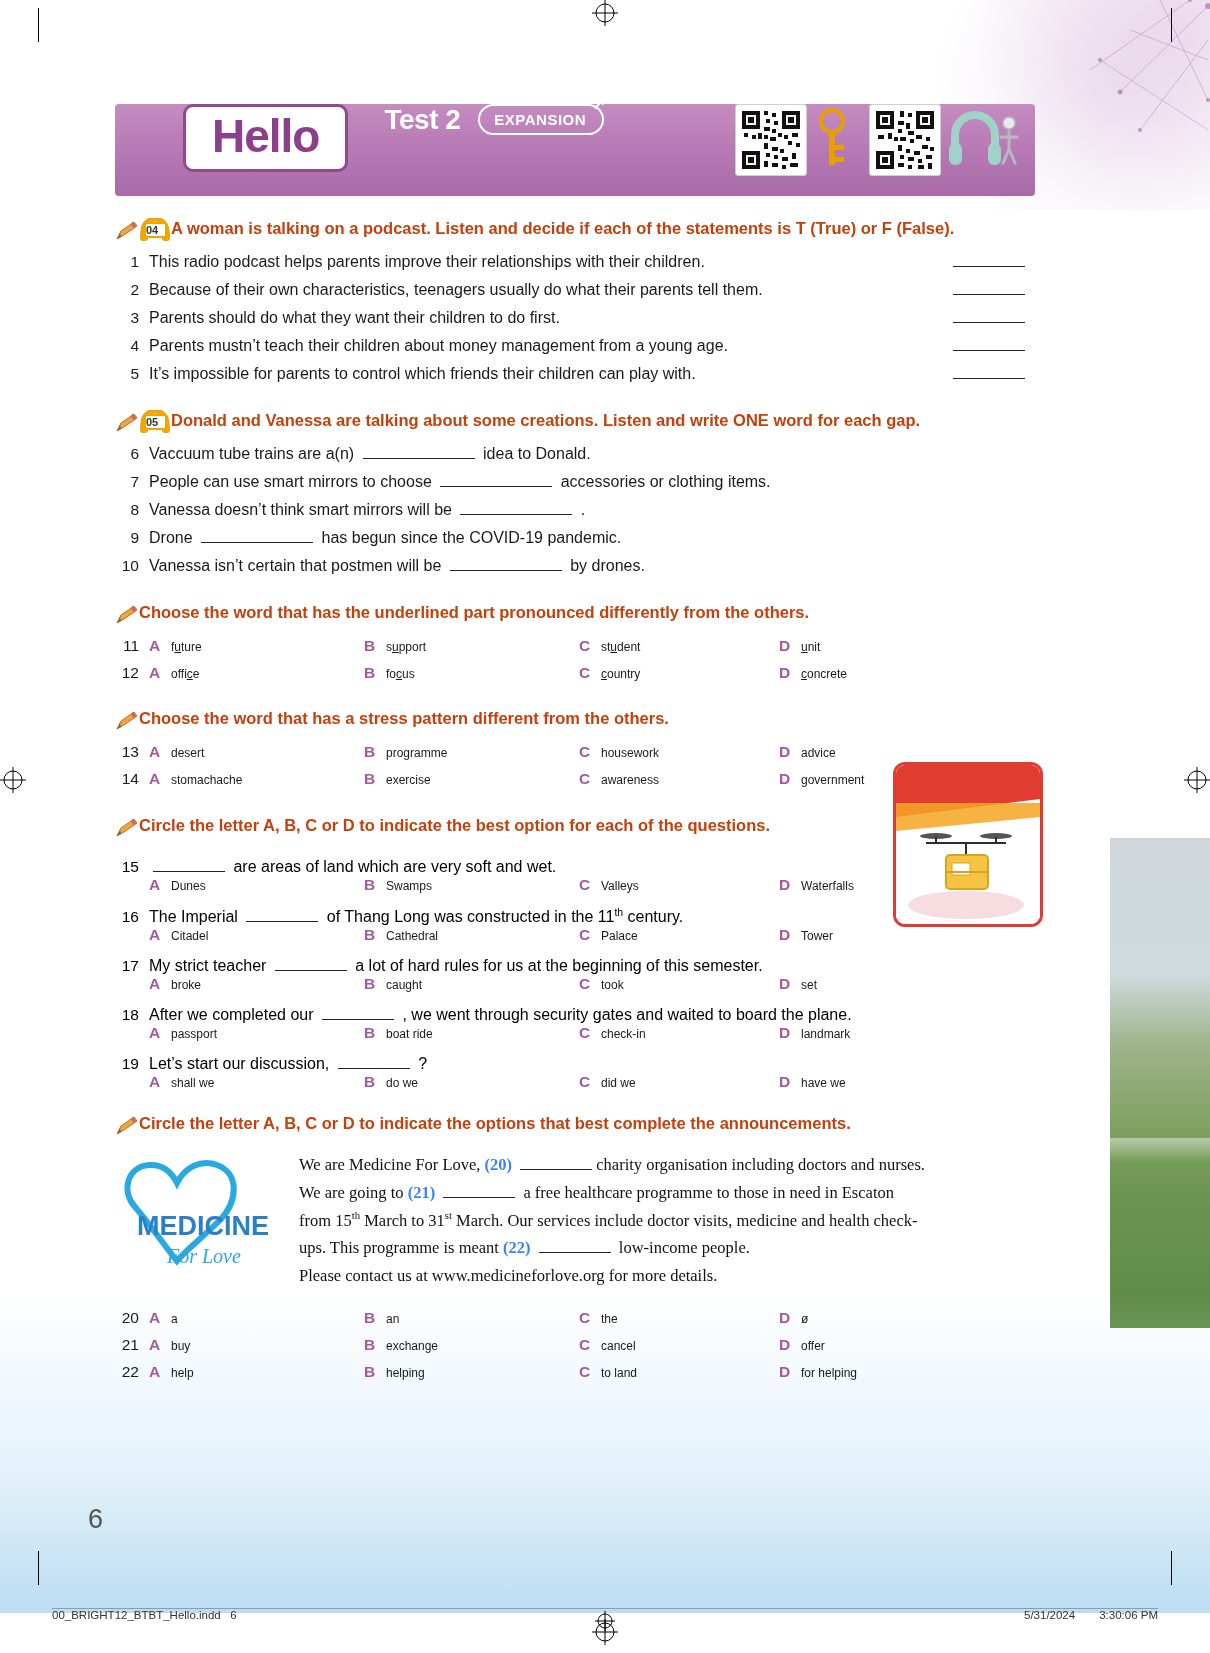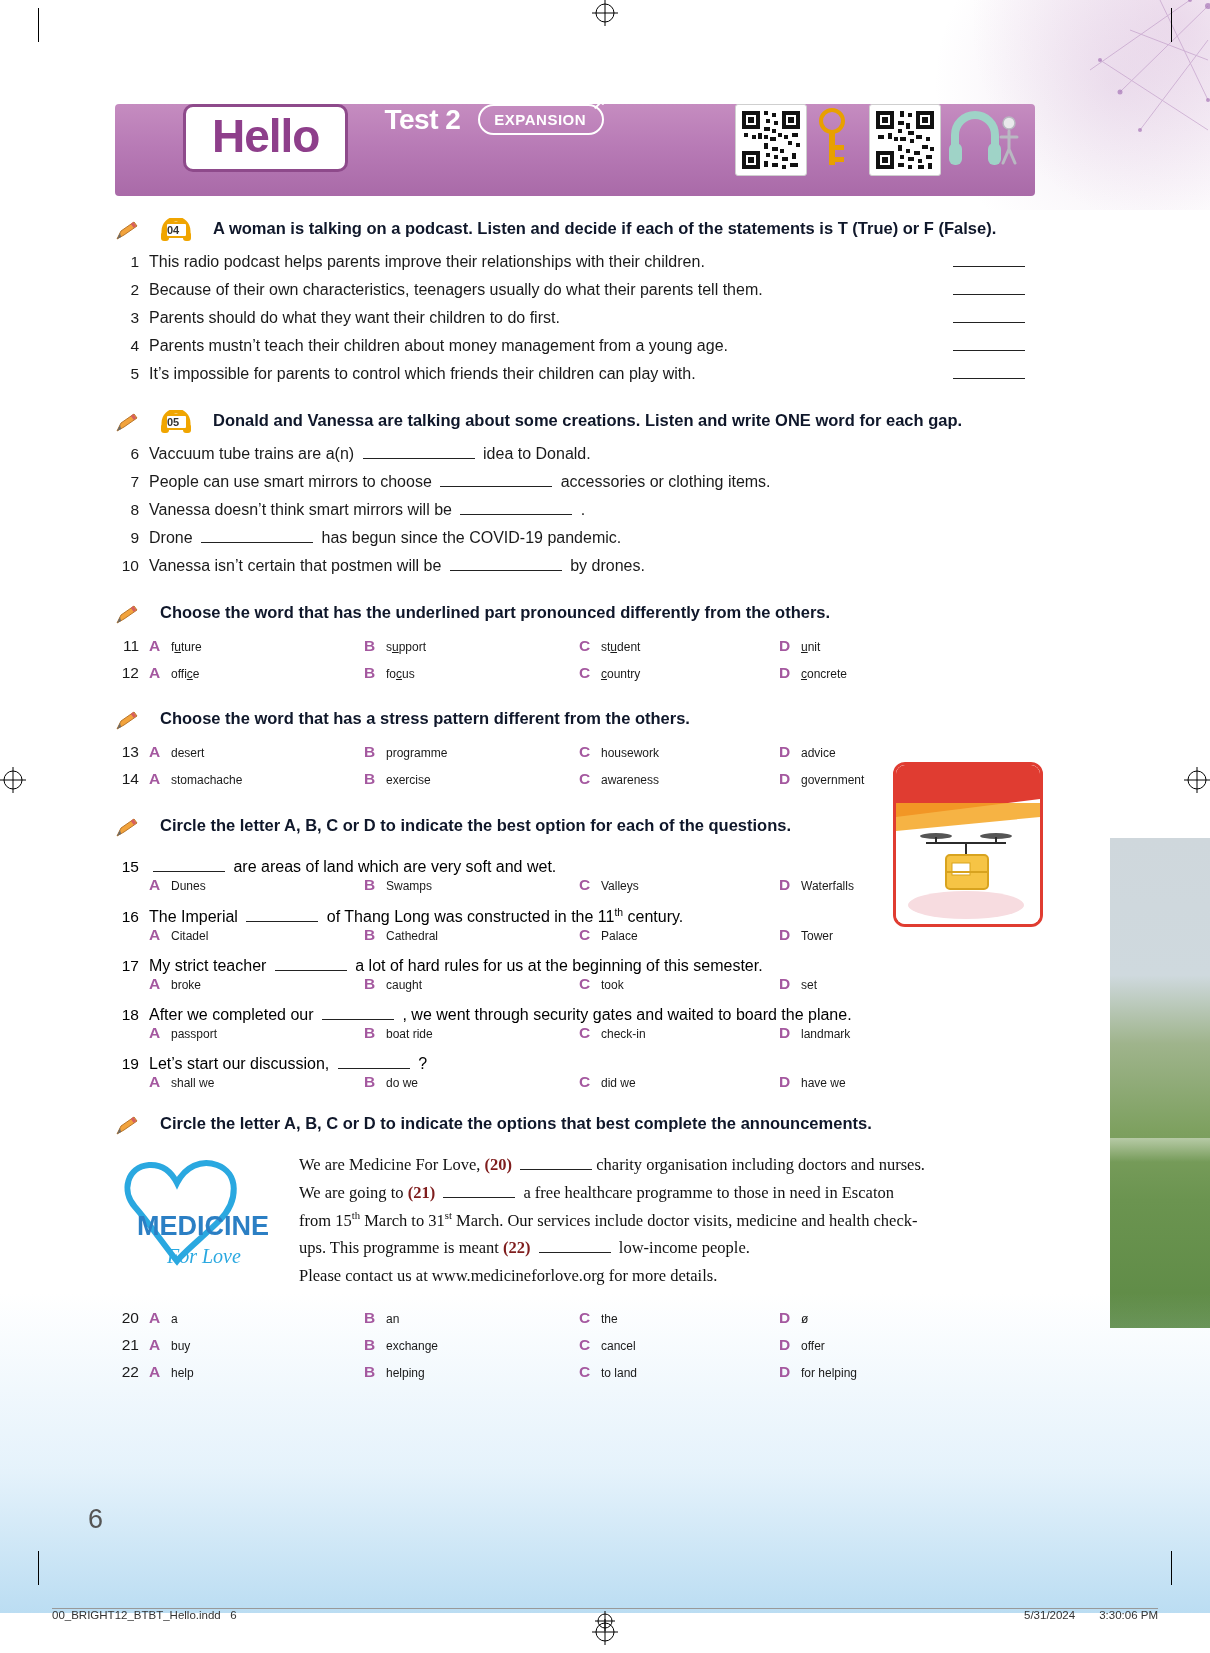--- a/index.html
+++ b/index.html
@@ -68,32 +68,32 @@
   .qr {
     width:72px; height:72px; background:#fff; border:1px solid #cfcfcf; border-radius:3px;
     padding:4px; margin-left:18px;
   }
   .qr svg { display:block; }
   .hdr-icon { margin-left:6px; }
   .hdr-right { margin-left:auto; display:flex; align-items:center; padding-right:16px; }
 
   
   .sec { margin-top:22px; }
-  .sec-head { display:flex; align-items:flex-start; gap:21px; }
+  .sec-head { display:flex; align-items:flex-start; gap:0; }
   .pencil { width:24px; height:22px; flex:none; margin-top:2px; }
   .audio-badge {
     flex:none; width:32px; height:24px; margin-top:0px; position:relative;
   }
   .audio-badge .num {
     position:absolute; left:5px; top:4px; width:23px; height:16px;
     background:#fff; border:2px solid #f0a500; border-radius:3px;
     font-size:11px; font-weight:bold; color:#333; text-align:center; line-height:13px;
   }
   .sec-title {
-    font-size:16.5px; font-weight:bold; color:#0f172a; line-height:1.3;
+    font-size:16.5px; font-weight:bold; color:#c2410c; line-height:1.3;
   }
 
   .rows { margin-top:6px; }
   .row { display:flex; align-items:baseline; font-size:16px; color:#1a1a1a; line-height:1.75; }
   .num { width:34px; flex:none; text-align:right; padding-right:10px; font-size:15.5px; }
   .stmt { flex:1; }
   .ans-blank { width:88px; flex:none; display:flex; justify-content:flex-end; padding-right:10px; }
   .ans-blank span { display:inline-block; width:72px; border-bottom:1px solid #222; height:12px; }
 
   .gap { display:inline-block; width:112px; border-bottom:1px solid #222; height:13px; margin:0 4px; }
@@ -109,21 +109,21 @@
   .q-line { display:flex; align-items:baseline; font-size:16px; }
   .q-body { flex:1;margin-top:13px; }
   .sub-opts { margin-left:34px; display:flex; }
 
   sup { font-size:0.65em; vertical-align:super; }
 
   
   .announce { display:flex; margin-top:14px; gap:14px; }
   .logo-wrap { width:170px; flex:none; position:relative; }
   .announce-text { flex:1; font-size:16.5px; line-height:1.68; color:#111; font-family:"Liberation Serif", serif; }
-  .announce-text .kq { color:#7f1d1d; font-weight:bold;font-family:Liberation Serif, serif; }
+  .announce-text .kq { color:#3b82f6; font-weight:bold;font-family:Liberation Serif, serif; }
 
   
   .drone-card {
     position:absolute; right:-8px; top:352px; width:150px; height:165px;
     background:#fff; border:3px solid #e03c31; border-radius:12px; overflow:hidden;
   }
 
   
   .page-no { position:absolute; left:88px; bottom:118px; font-size:27px; color:#555; }
   .footer-bar {

